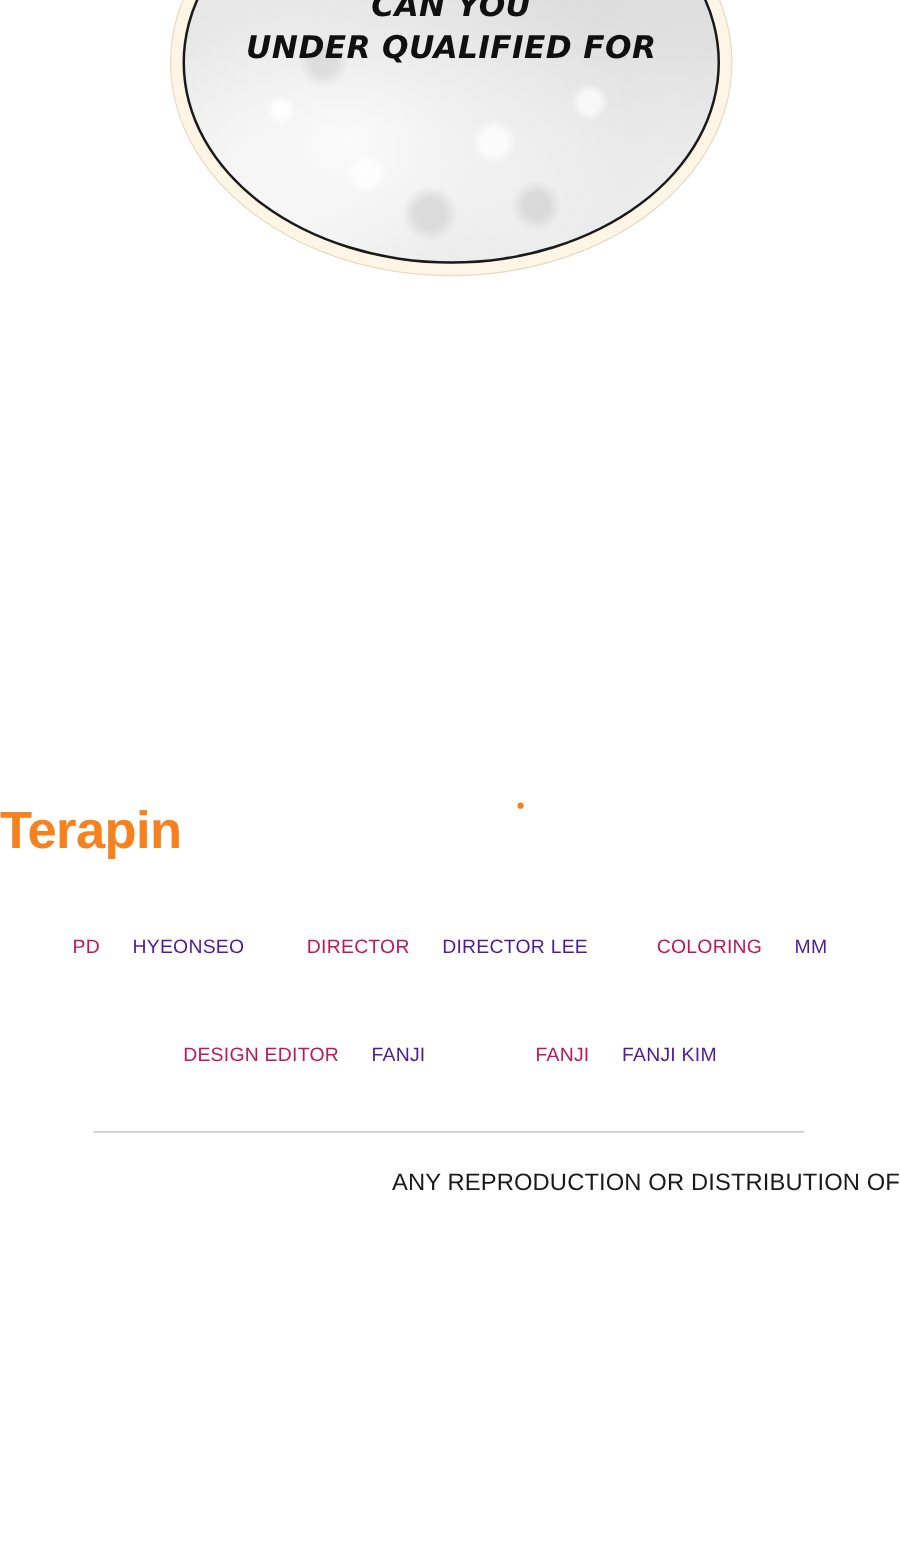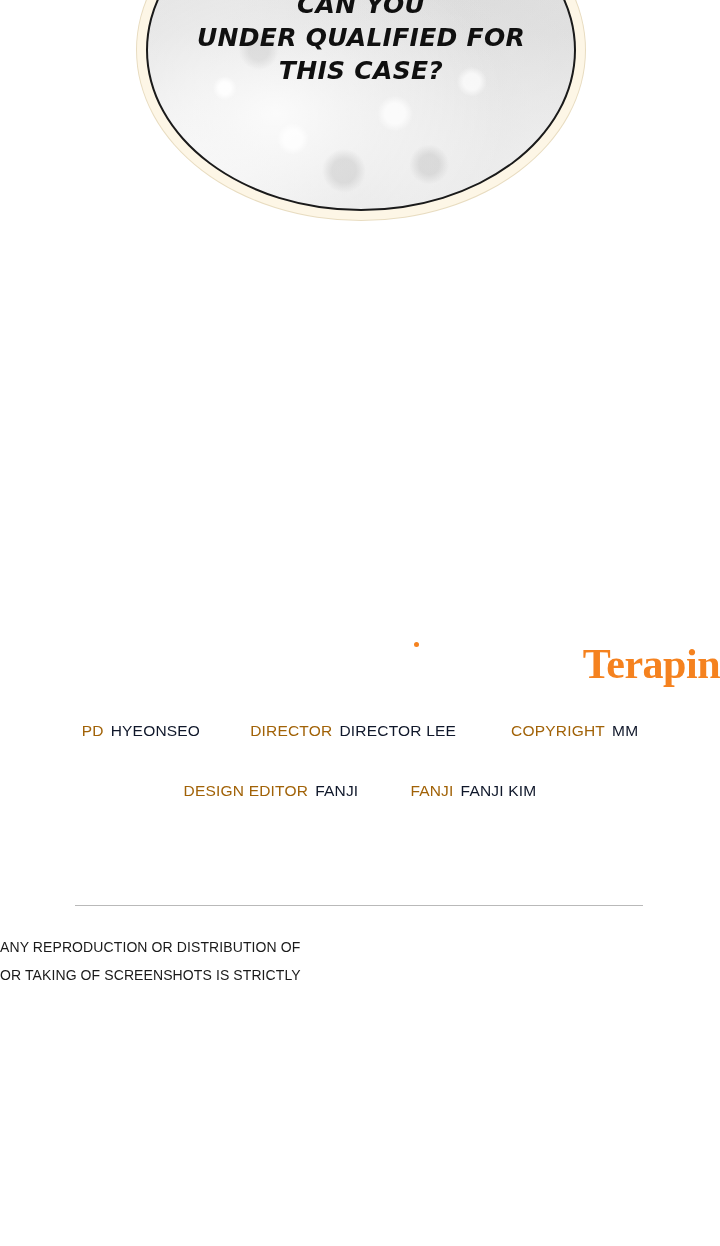--- a/index.html
+++ b/index.html
@@ -79,22 +79,22 @@
   .bubble-text div { white-space: nowrap; }
 
   
   .credits {
     position: absolute;
     left: 0;
     right: 0;
     top: 640px;
   }
   .brand {
-    text-align: right;
-    font-family: Liberation Serif, serif;
+    text-align: left;
+    font-family: Liberation Sans, sans-serif;
     font-weight: bold;
     font-size: 42px;
     color: #f5821f;
     letter-spacing: -0.5px;
     position: relative;
   }
   .brand-dot {
     position: absolute;
     width: 5px;
     height: 5px;
@@ -106,71 +106,71 @@
   }
 
   .credit-row {
     display: flex;
     justify-content: center;
     align-items: baseline;
     gap: 0;
     margin-top: 34px;
     font-size: 15.5px;
   }
-  .credit-row.row2 { margin-top: 42px; }
+  .credit-row.row2 { margin-top: 42px; gap: 18px; }
   .credit-item {
     display: inline-flex;
     align-items: baseline;
     white-space: nowrap;
   }
   .credit-label {
-    color: #a16207;
+    color: #be185d;
     letter-spacing: 0.2px;
+    margin-top: 27px;
   }
   .credit-value {
-    color: #0f172a;
-    margin-left: 7px;
+    color: #4c1d95;
+    margin-left: 26px;
     letter-spacing: 0.2px;
   }
   .gap-a { width: 50px; }
   .gap-b { width: 55px; }
   .gap-c { width: 52px; }
 
   .divider {
     position: absolute;
     left: 75px;
     width: 568px;
     top: 265px;
     height: 1px;
     background: #b9b9b9;
   }
 
   .notice {
     position: absolute;
     left: 0;
     right: 0;
     top: 293px;
-    text-align: left;
+    text-align: right;
     color: #1a1a1a;
-    font-size: 14px;
+    font-size: 19px;
     line-height: 28px;
     letter-spacing: 0.1px;
   }
   .notice div { white-space: nowrap; }
 </style>
 </head>
 <body>
 
 <div class="bubble-wrap">
   <div class="bubble-outline"></div>
   <div class="bubble-inner"></div>
   <div class="bubble-text">
     <div>CAN YOU</div>
     <div>UNDER QUALIFIED FOR</div>
-    <div>THIS CASE?</div>
   </div>
 </div>
 
 <div class="credits">
 
   <div class="brand">
     <span>Terapin</span>
     <span class="brand-dot"></span>
   </div>
 
@@ -179,36 +179,35 @@
       <span class="credit-label">PD</span>
       <span class="credit-value">HYEONSEO</span>
     </span>
     <span class="gap-a"></span>
     <span class="credit-item">
       <span class="credit-label">DIRECTOR</span>
       <span class="credit-value">DIRECTOR LEE</span>
     </span>
     <span class="gap-b"></span>
     <span class="credit-item">
-      <span class="credit-label">COPYRIGHT</span>
+      <span class="credit-label">COLORING</span>
       <span class="credit-value">MM</span>
     </span>
   </div>
 
   <div class="credit-row row2">
     <span class="credit-item">
       <span class="credit-label">DESIGN EDITOR</span>
       <span class="credit-value">FANJI</span>
     </span>
     <span class="gap-c"></span>
     <span class="credit-item">
       <span class="credit-label">FANJI</span>
       <span class="credit-value">FANJI KIM</span>
     </span>
   </div>
 
   <div class="divider"></div>
 
   <div class="notice">
     <div>ANY REPRODUCTION OR DISTRIBUTION OF</div>
-    <div>OR TAKING OF SCREENSHOTS IS STRICTLY</div>
   </div>
 </div>
 
 </body></html>

